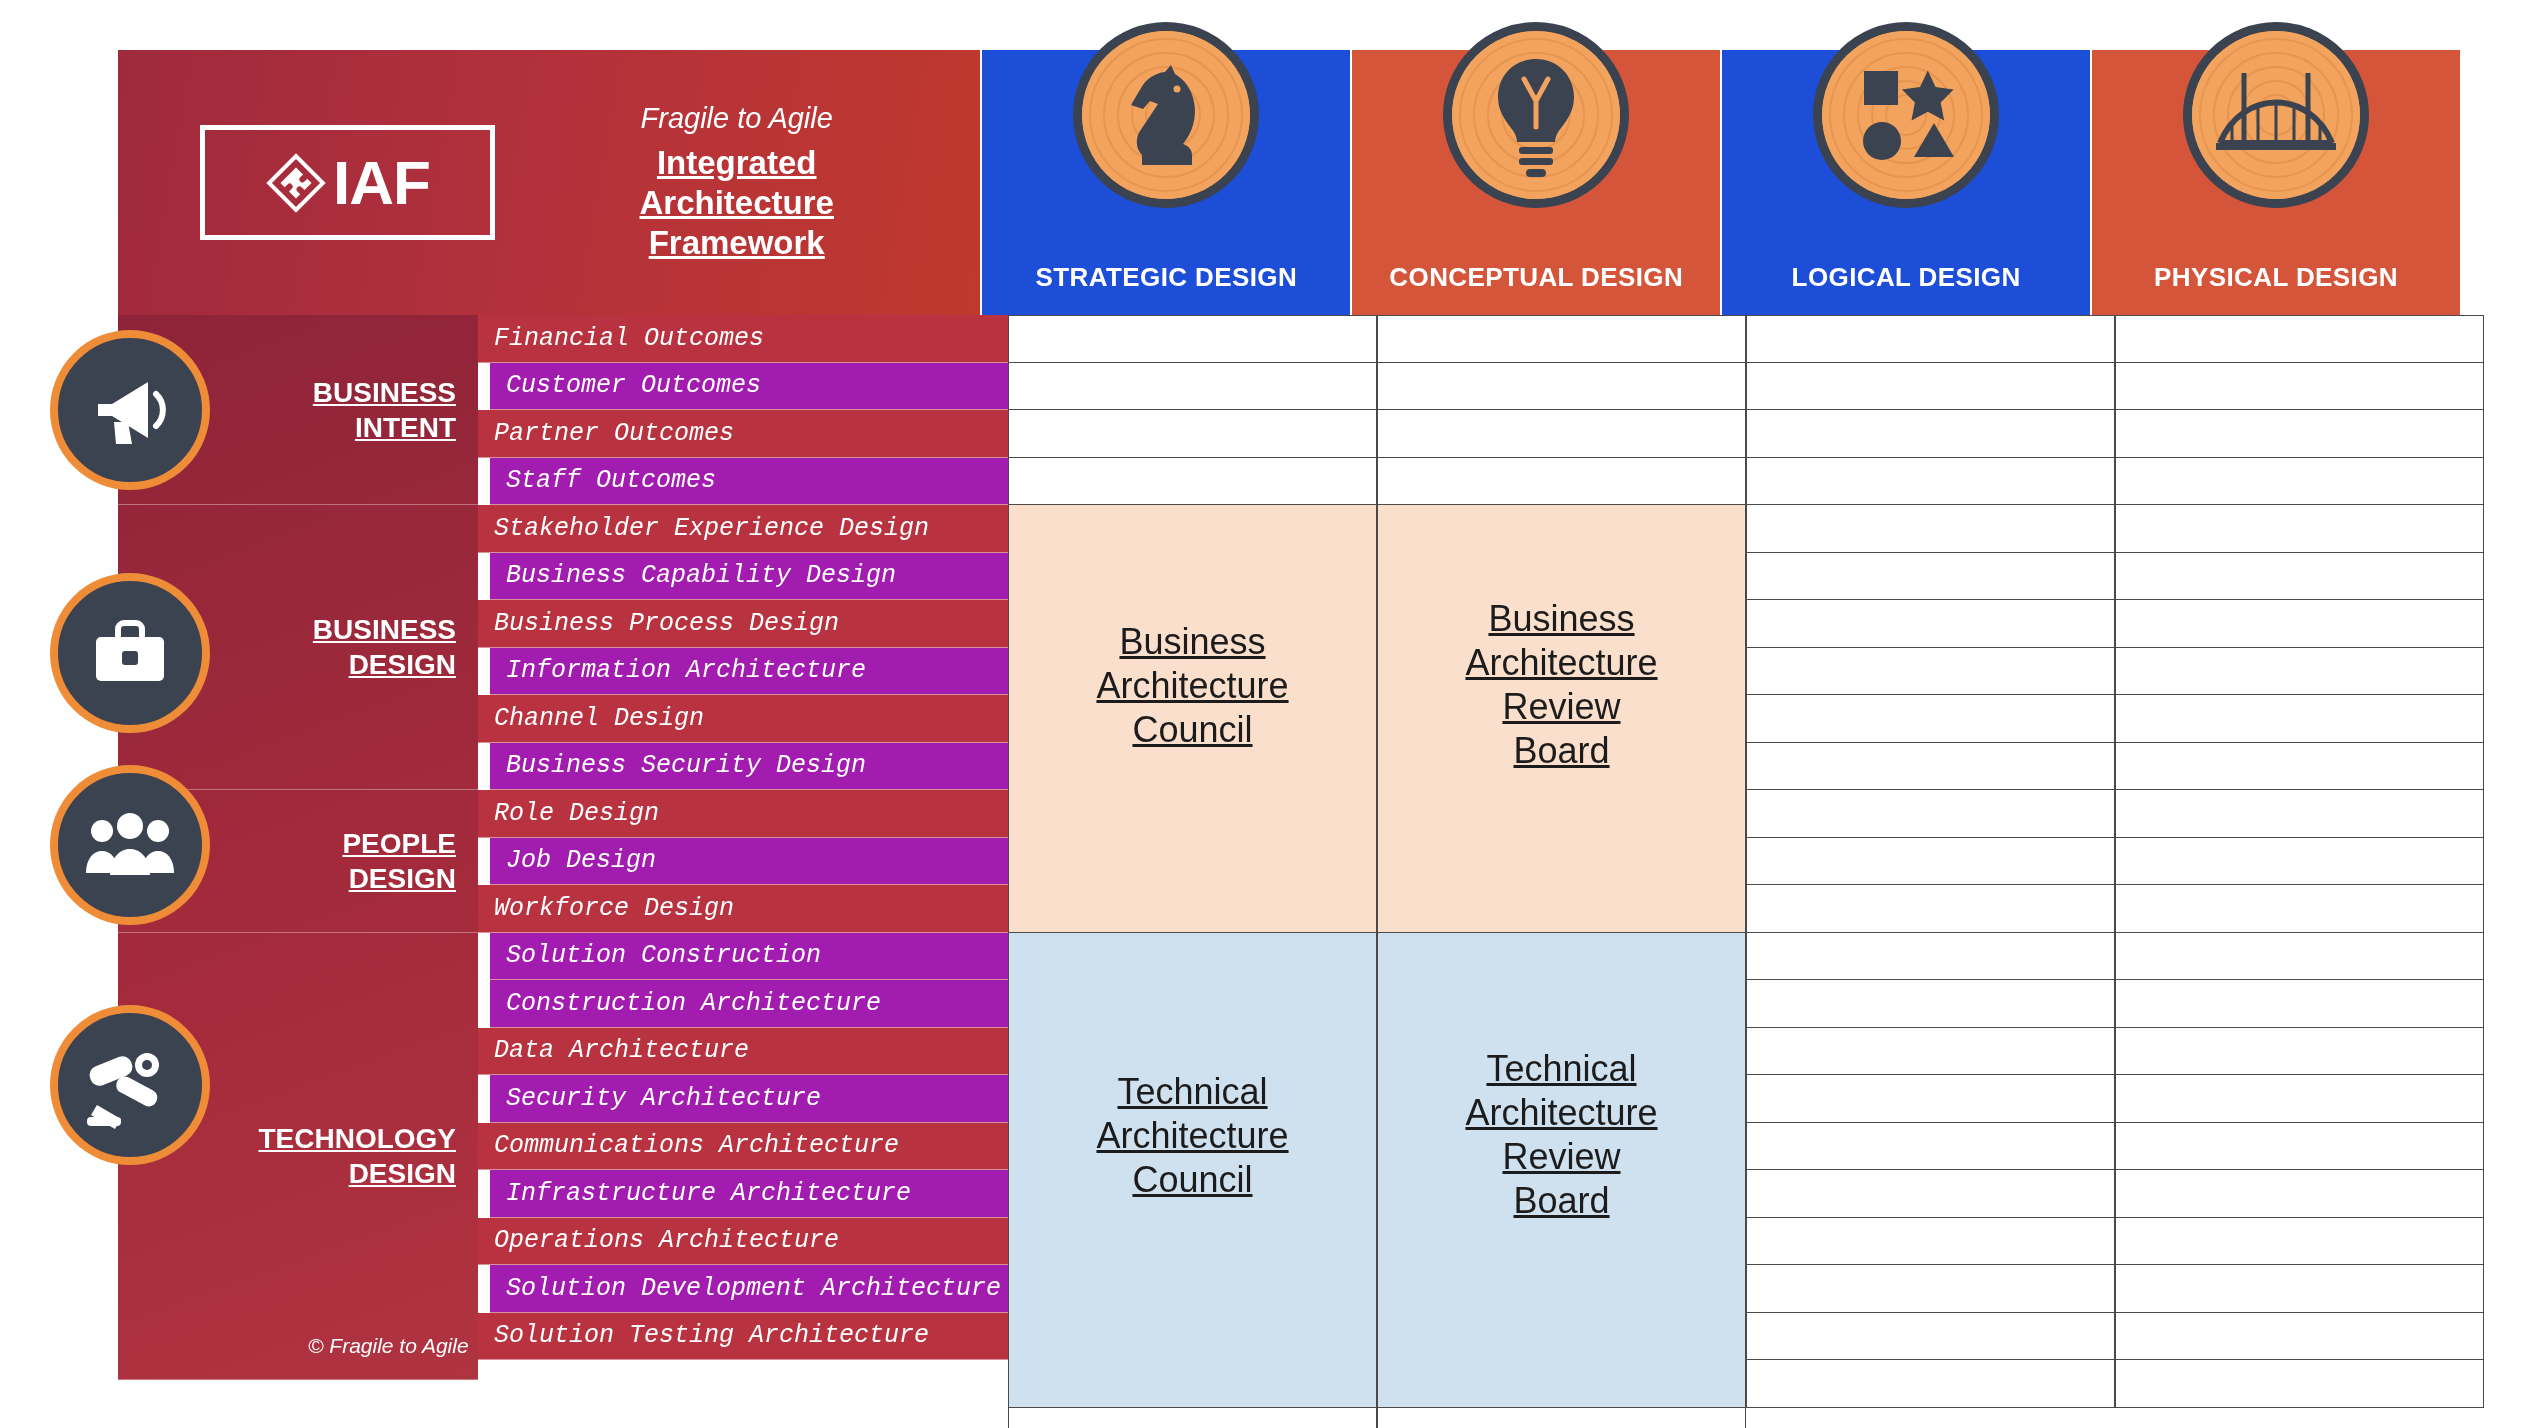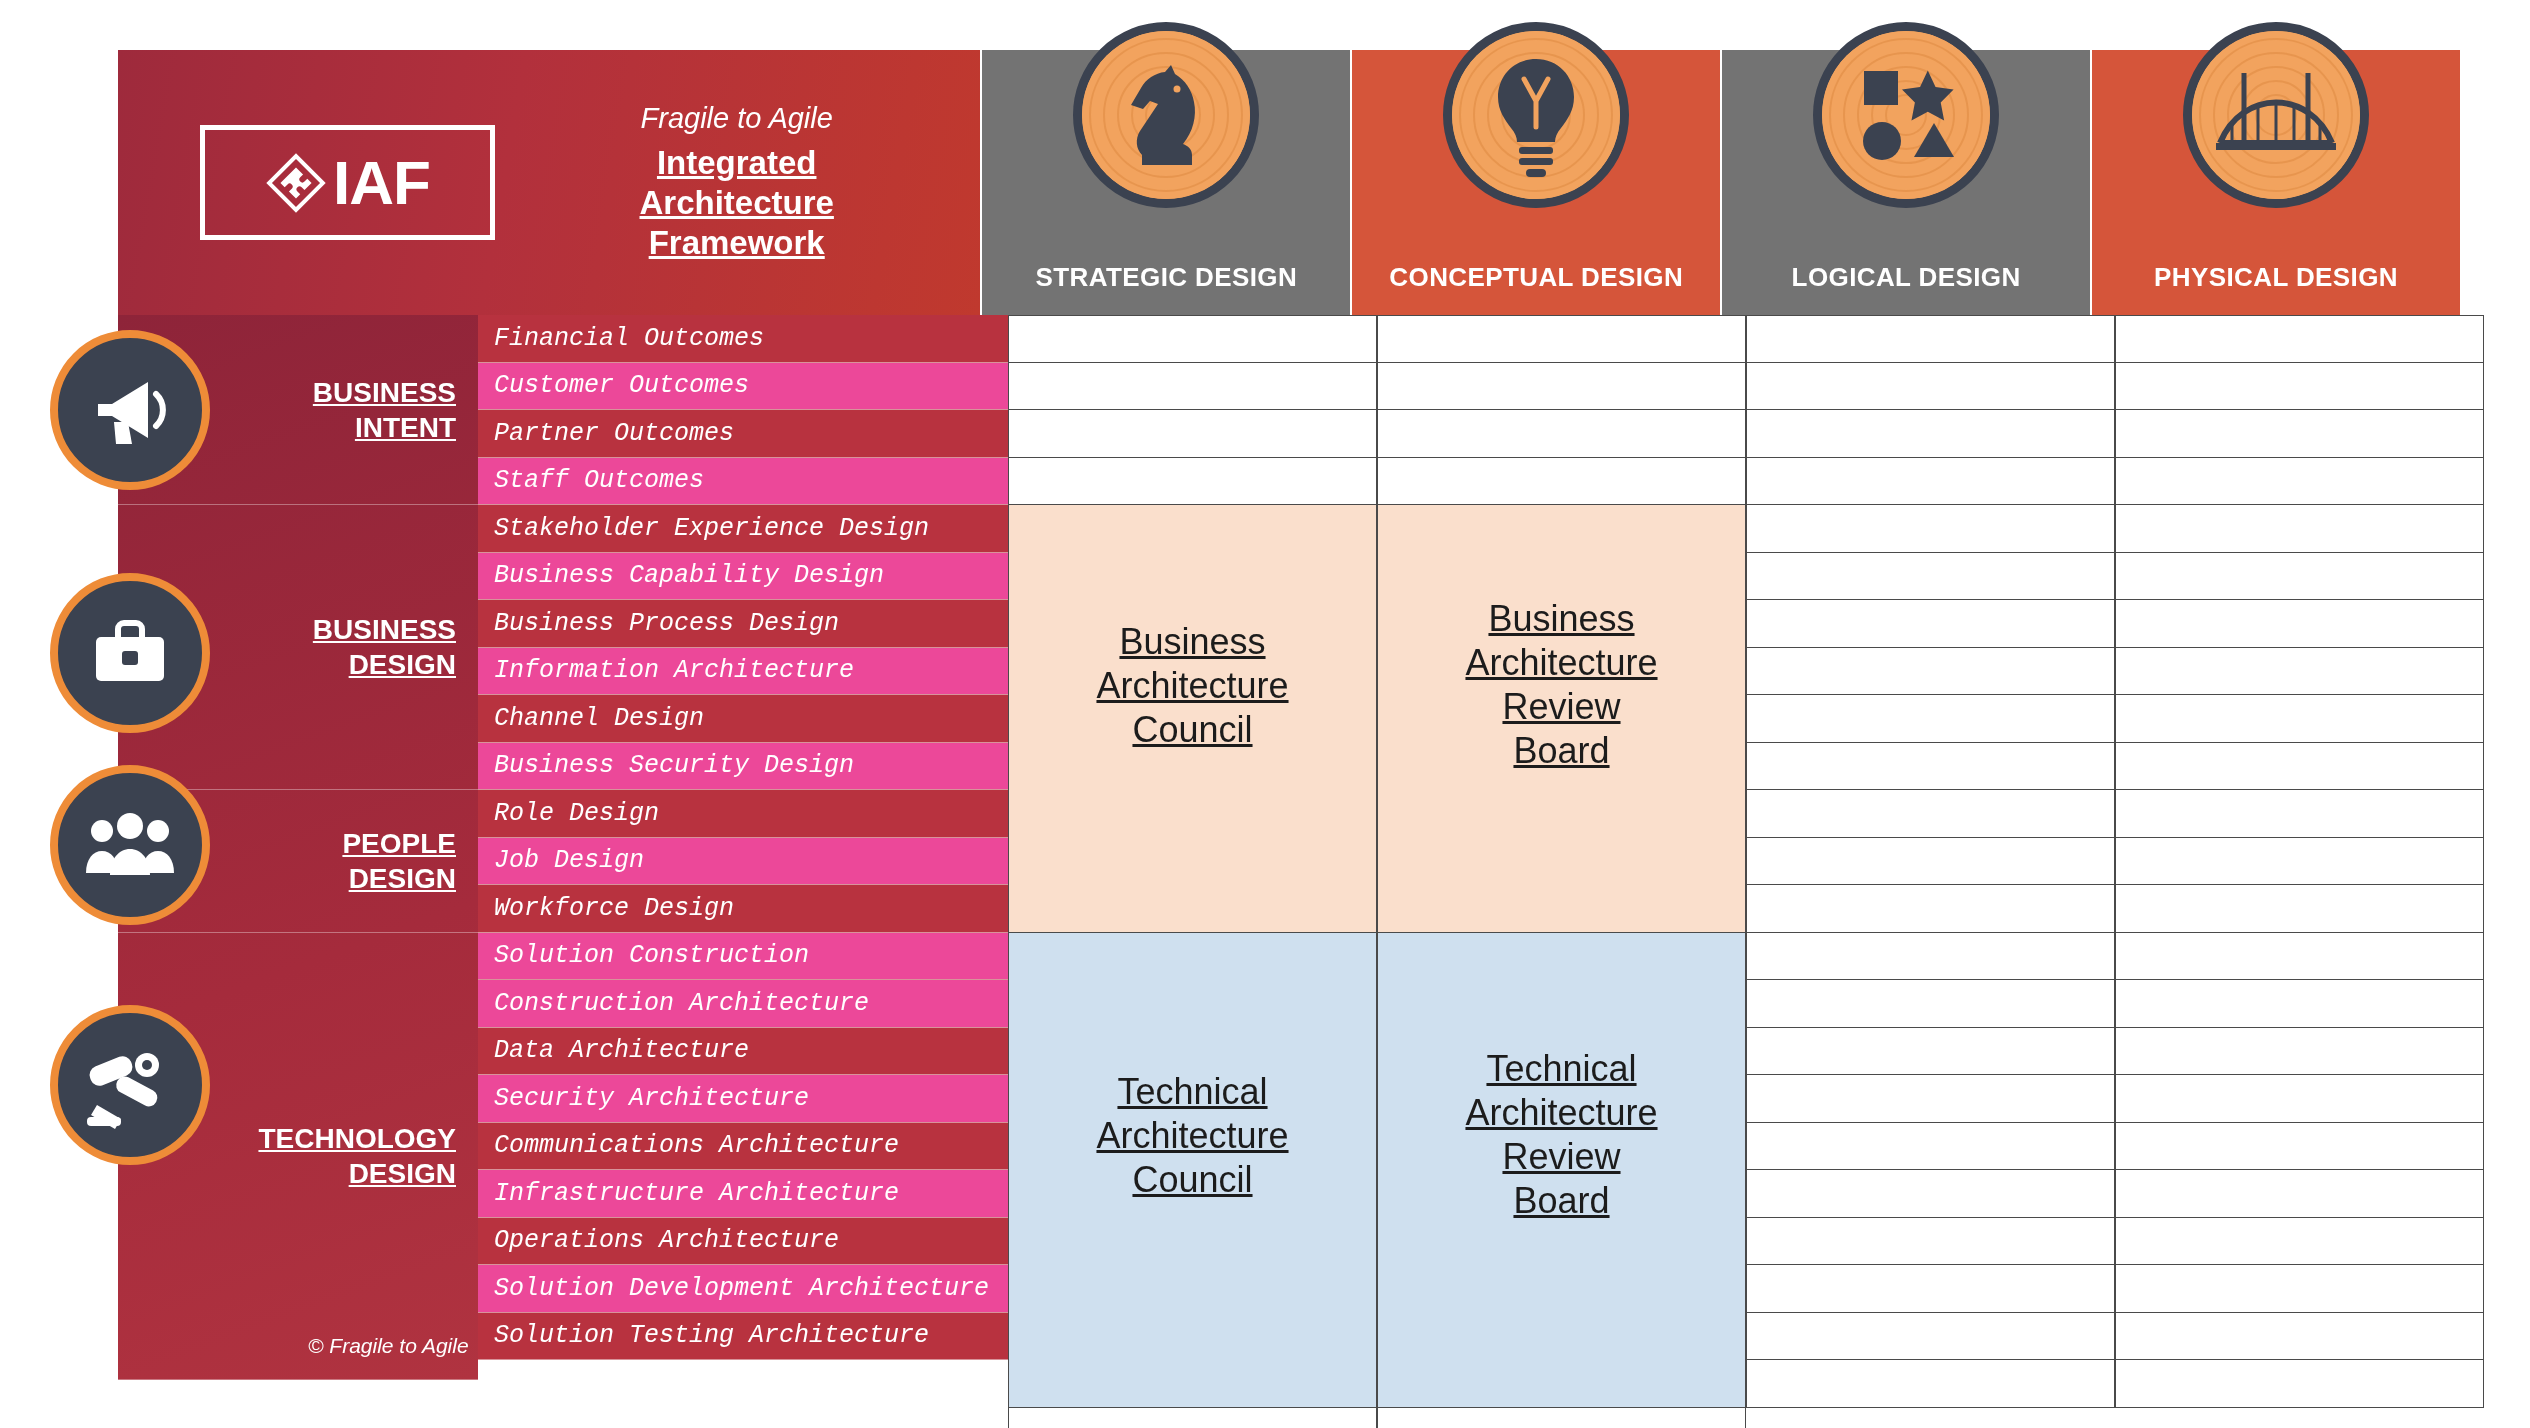--- a/index.html
+++ b/index.html
@@ -84,21 +84,21 @@
   .hdr-title {
     color: #ffffff;
     font-weight: bold;
     font-size: 33px;
     line-height: 1.22;
   }
 
   .hdr-col {
     width: 369px;
     height: 265px;
-    background: #737373;
+    background: #1d4ed8;
     border-left: 2px solid #ffffff;
     position: relative;
     display: flex;
     align-items: flex-end;
     justify-content: center;
   }
   .hdr-col.alt { background: #d5553a; }
   .hdr-col-label {
     color: #ffffff;
     font-weight: bold;
@@ -192,21 +192,21 @@
     border-bottom: 1px solid #d8939a;
     color: #ffffff;
     font-style: italic;
     font-size: 25px;
     display: flex;
     align-items: center;
     padding-left: 16px;
     box-sizing: border-box;
   }
   .row-name.shade-a { background: #b8323f; }
-  .row-name.shade-b { background: #ec4899; }
+  .row-name.shade-b { background: #a21caf; margin-left: 12px; }
 
   
   .cells {
     position: absolute;
     left: 890px;
     top: 0;
     width: 1452px;
     height: 1065px;
   }
   .col-strip {

